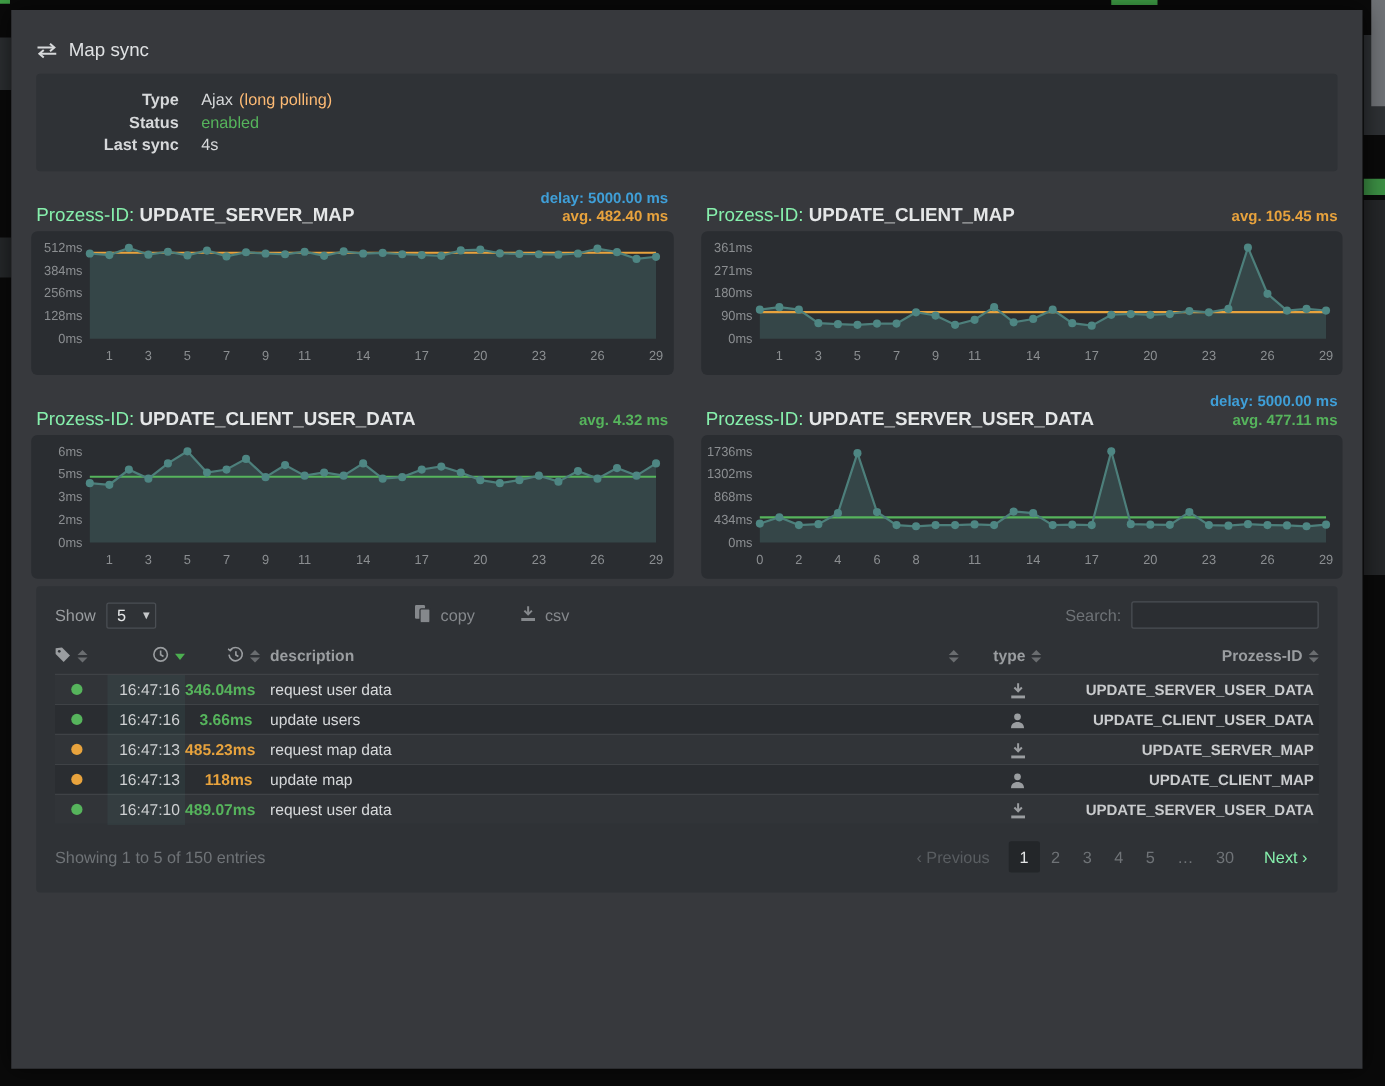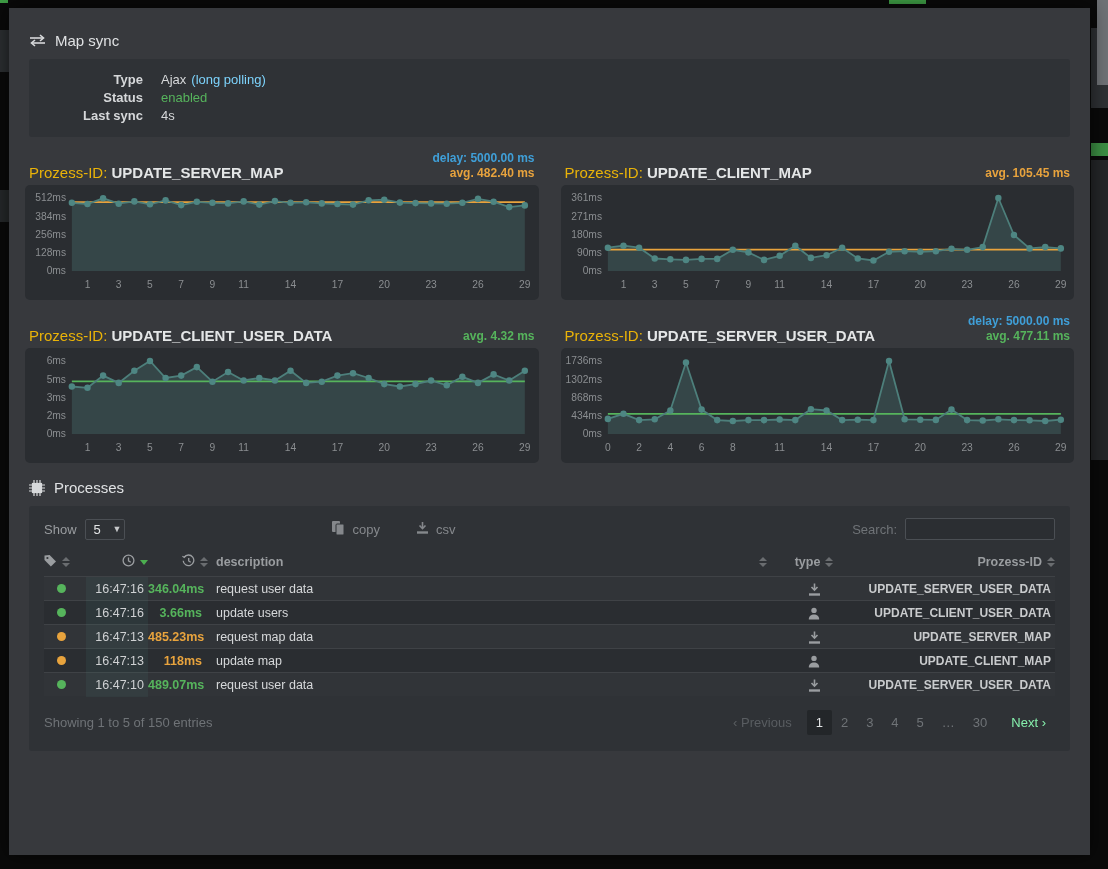--- a/index.html
+++ b/index.html
@@ -23,28 +23,28 @@
              font-weight:bold;padding:8px 16px;cursor:pointer;font-family:inherit;}
   
   .section-h{display:flex;align-items:center;gap:9px;color:#dfe1e3;font-size:15px;
              margin:16px 8px 10px 8px;}
   .section-h .ic{display:inline-flex;color:#d7d9db;}
   
   .info-panel{background:#2f3236;border-radius:3px;margin:0 8px;padding:12px 14px;}
   .info-row{display:flex;font-size:13px;line-height:18px;}
   .info-label{width:118px;text-align:right;color:#d6d8da;font-weight:bold;padding-right:18px;}
   .info-val{color:#d6d8da;}
-  .info-suffix{color:#7dd3fc;margin-left:5px;}
+  .info-suffix{color:#fdba74;margin-left:5px;}
   .val-green{color:#56b45c;}
   
   .charts{display:grid;grid-template-columns:1fr 1fr;column-gap:22px;row-gap:14px;
           margin:14px 4px 0 4px;}
   .chart-head{display:flex;align-items:flex-end;min-height:34px;padding:0 4px 4px 4px;}
   .chart-title{font-size:15px;}
-  .chart-title .pfx{color:#eab308;}
+  .chart-title .pfx{color:#86efac;}
   .chart-title .nm{color:#e4e6e7;font-weight:bold;}
   .chart-stats{margin-left:auto;text-align:right;font-size:12px;font-weight:bold;line-height:15px;}
   .stat-delay{color:#3f9fd8;}
   .chart-panel{background:#2a2d31;border-radius:5px;height:115px;}
   .chart-panel svg{display:block;width:100%;height:115px;}
   
   .proc-panel{background:#2f3236;border-radius:3px;margin:6px 8px 0 8px;padding:12px 15px 10px 15px;}
   .proc-controls{display:flex;align-items:center;font-size:13px;color:#9a9da0;}
   .show-wrap{display:flex;align-items:center;gap:8px;}
   .show-select{appearance:none;-webkit-appearance:none;background:#2f3236;color:#e3e5e6;
@@ -404,31 +404,20 @@
                 <text class="tick" x="320.0" y="103" text-anchor="middle">17</text>
                 <text class="tick" x="368.0" y="103" text-anchor="middle">20</text>
                 <text class="tick" x="416.0" y="103" text-anchor="middle">23</text>
                 <text class="tick" x="464.0" y="103" text-anchor="middle">26</text>
                 <text class="tick" x="512.0" y="103" text-anchor="middle">29</text>
               </svg>
             </div>
         </div>
       </div>
 
-      <div class="section-h">
-        <span class="ic">
-          <svg width="16" height="16" viewBox="0 0 16 16">
-              <g stroke="#d7d9db" stroke-width="1.2">
-                <rect x="3.5" y="3.5" width="9" height="9" fill="#d7d9db"></rect>
-                <path d="M5 0v3M8 0v3M11 0v3M5 13v3M8 13v3M11 13v3M0 5h3M0 8h3M0 11h3M13 5h3M13 8h3M13 11h3" fill="none"></path>
-              </g>
-            </svg>
-        </span>
-        <span>Processes</span>
-      </div>
 
       <div class="proc-panel">
 
         <div class="proc-controls">
           <div class="show-wrap">
             <span>Show</span>
             <select class="show-select"><option>5</option></select>
             <span class="sel-arrow">▼</span>
           </div>
           <div class="tool-btns">

